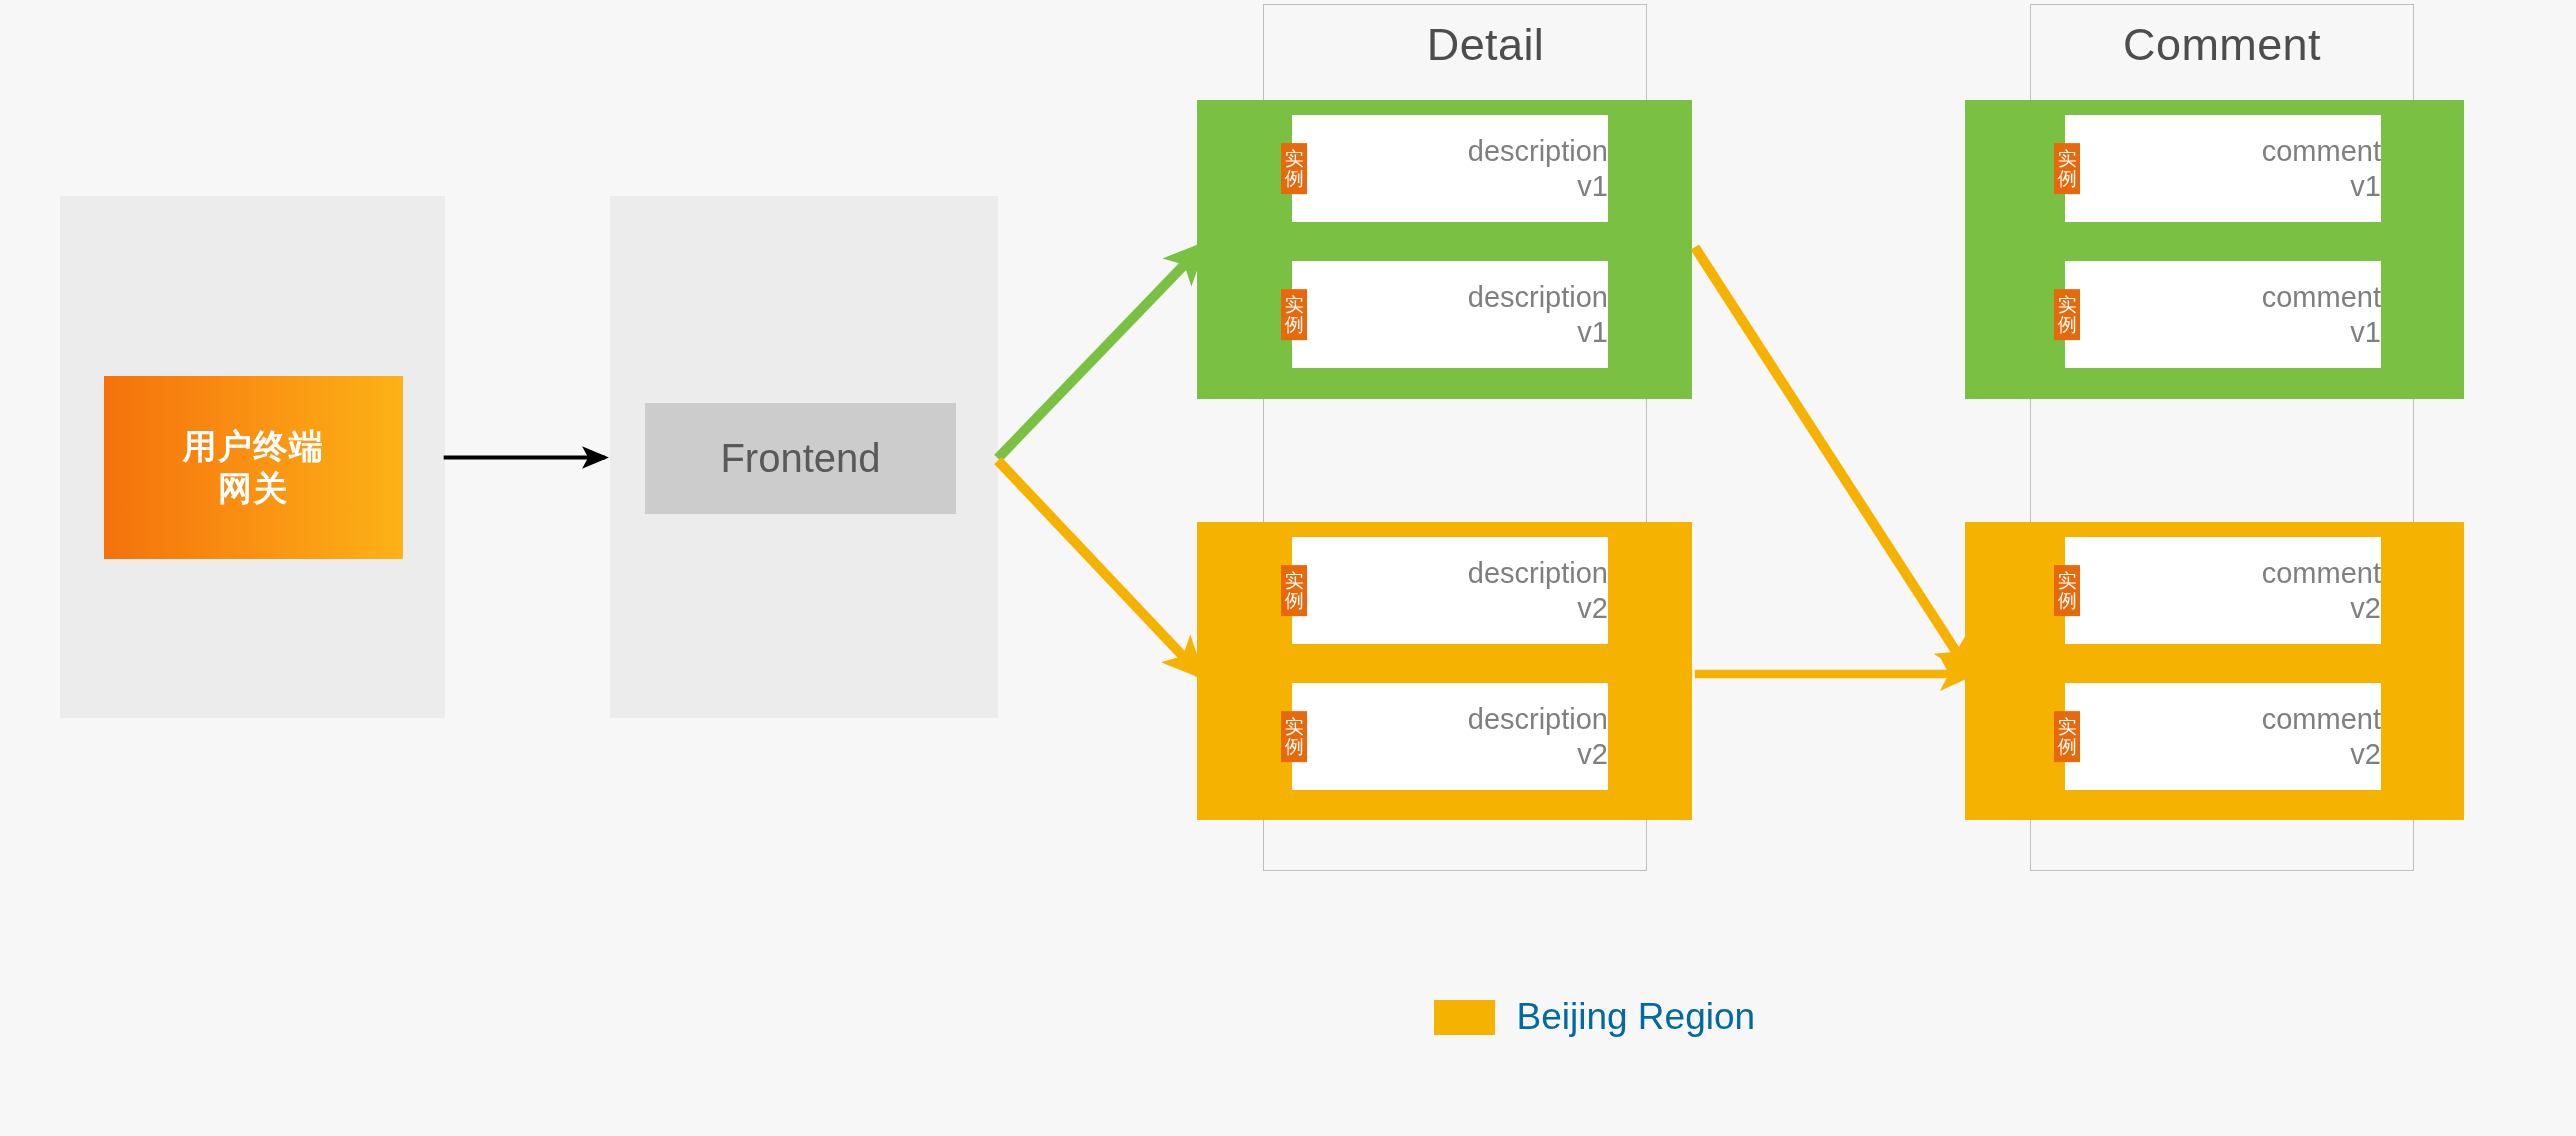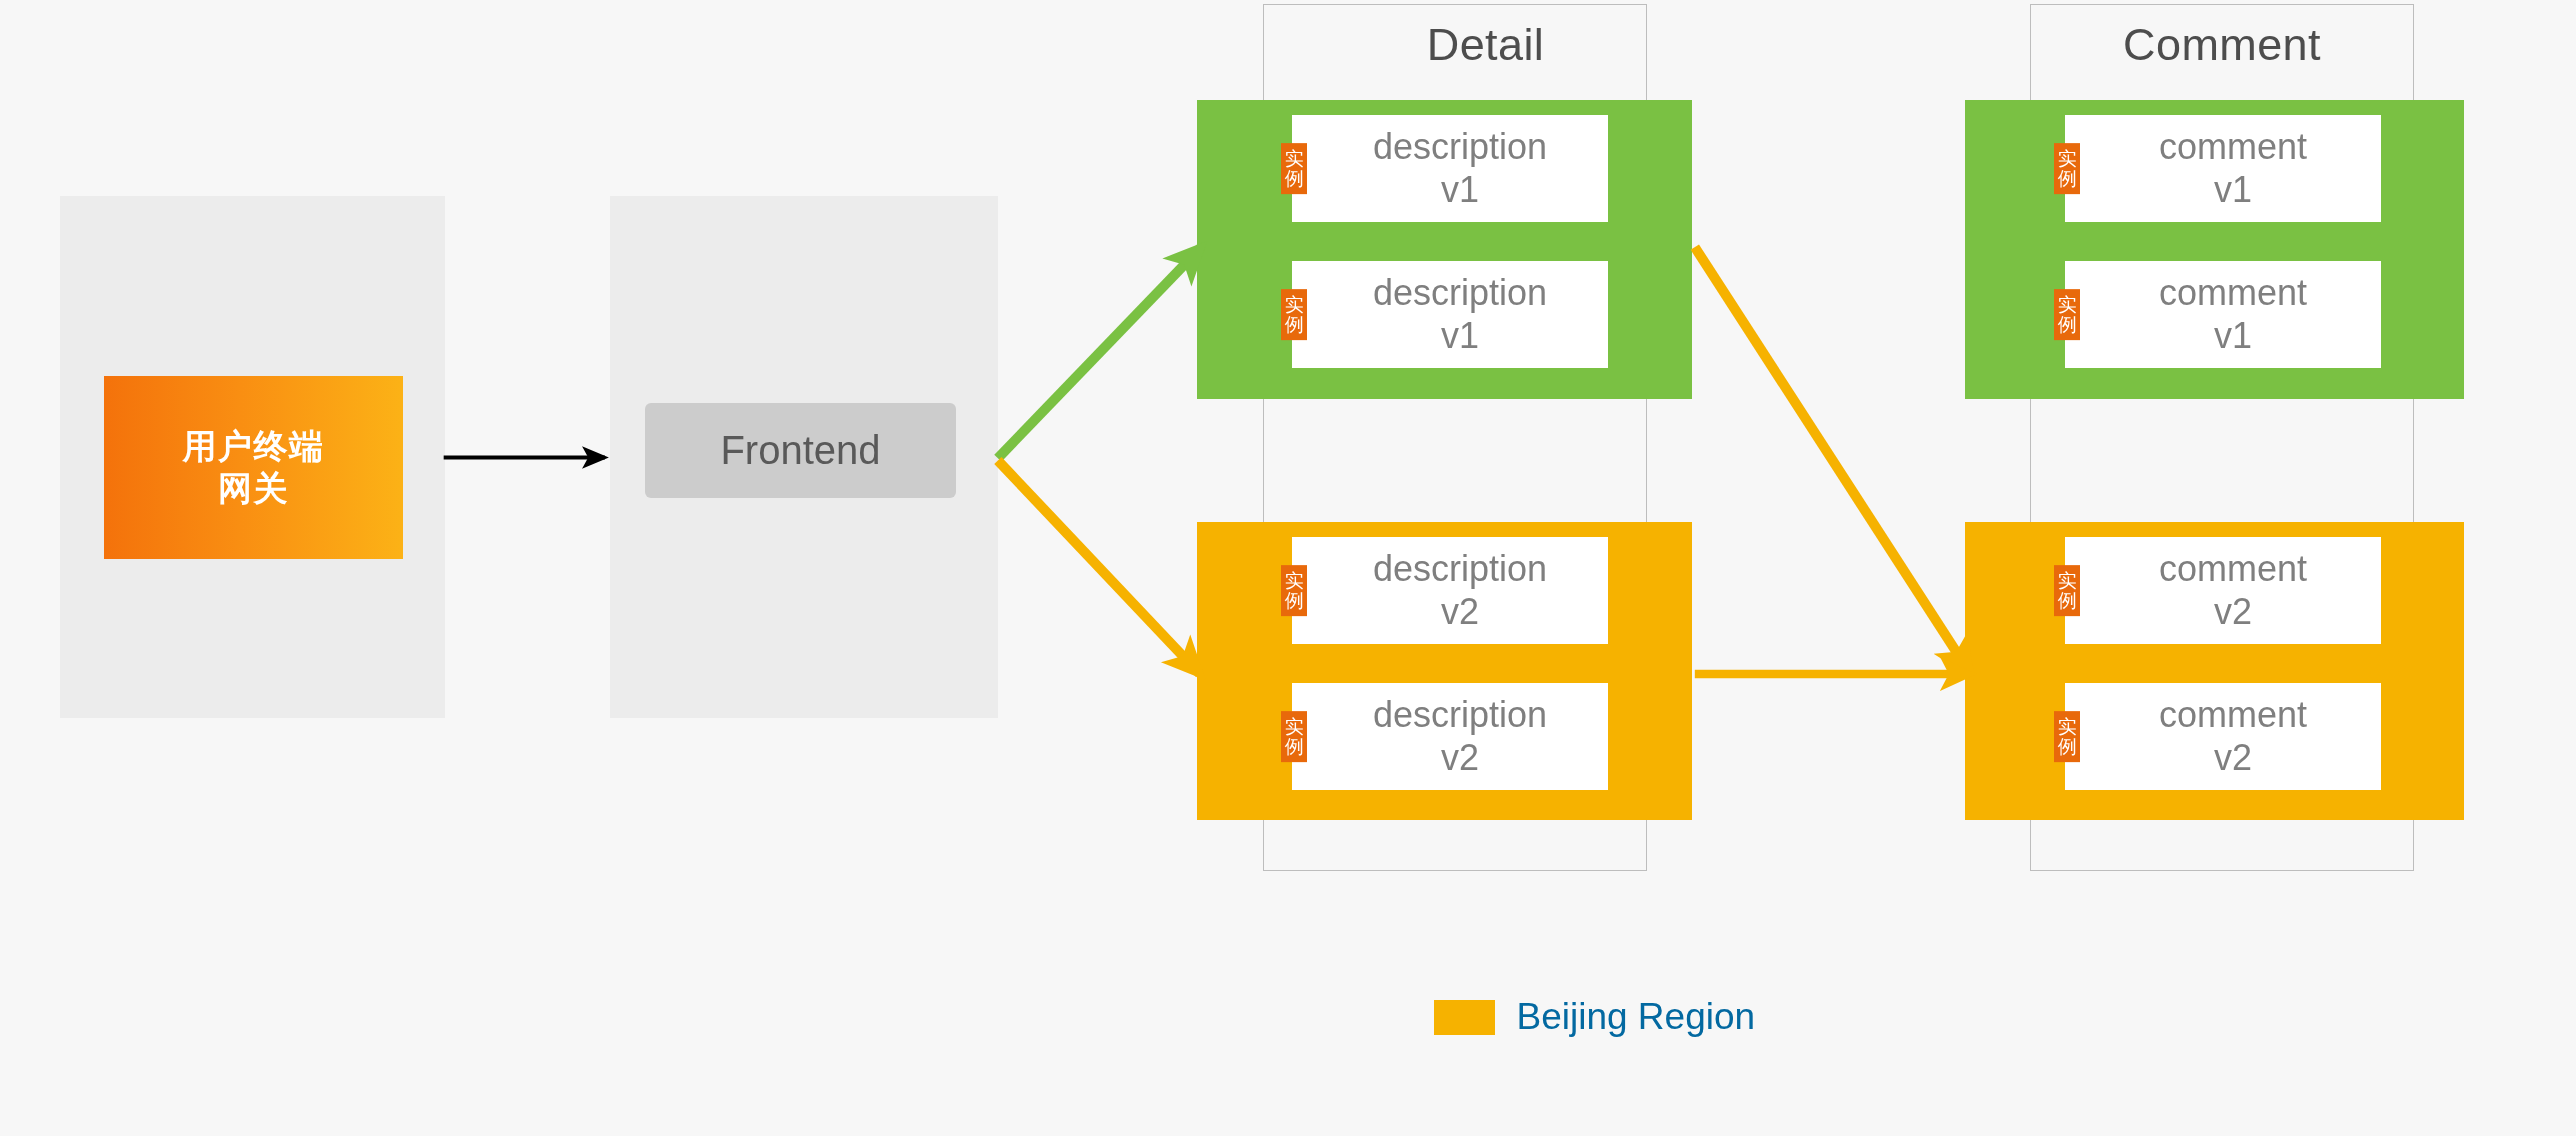--- a/index.html
+++ b/index.html
@@ -47,22 +47,22 @@
   .inst-badge{
     position:absolute;left:-10.7px;top:50%;transform:translateY(-50%);
     width:26px;background:#e8690b;color:#fff;
     font-size:19px;line-height:1.06;font-weight:500;
     text-align:center;padding:5.4px 0 6.1px 0;
     font-family:"DejaVu Sans",sans-serif;
     letter-spacing:0;
   }
   .inst-badge span{display:block;}
   .inst-label{
-    width:100%;text-align:center;color:#7f7f7f;
-    font-size:36px;line-height:1.18;padding-left:20px;box-sizing:border-box;
+    width:100%;text-align:right;color:#7f7f7f;
+    font-size:29px;line-height:1.18;padding-left:20px;box-sizing:border-box;
   }
   .inst-label .l2{display:block;}
 
   
   #arrows{position:absolute;left:0;top:0;width:2576px;height:1136px;overflow:visible;}
 
   
   .legend{position:absolute;display:flex;align-items:center;}
   .legend-swatch{width:61px;height:35px;}
   .legend-text{margin-left:21.5px;color:#0369a1;font-size:37px;white-space:nowrap;}
@@ -76,21 +76,21 @@
 
   <div class="node-gw" style="left:104px;top:376px;width:299px;height:183px;">
     <div>
       <span>用户终端</span><br>
       <span>网关</span>
     </div>
   </div>
 
   <div class="host-col" style="left:610px;top:196px;width:388px;height:522px;"></div>
 
-  <div class="node-grey" style="left:645px;top:403px;width:311px;height:95px;border-radius:6px;">
+  <div class="node-grey" style="left:645px;top:403px;width:311px;height:111px;">
     <span>Frontend</span>
   </div>
 
   <div class="lane" style="left:1263px;top:3.8px;width:384px;height:867px;"></div>
   <div class="lane-title" style="left:1263px;top:19px;width:445px;">Detail</div>
 
   <div class="band green" style="left:1197px;top:100px;width:495px;height:299px;"></div>
 
   <div class="inst-card" style="left:1292px;top:115px;width:316px;height:107px;">
     <div class="inst-badge">

